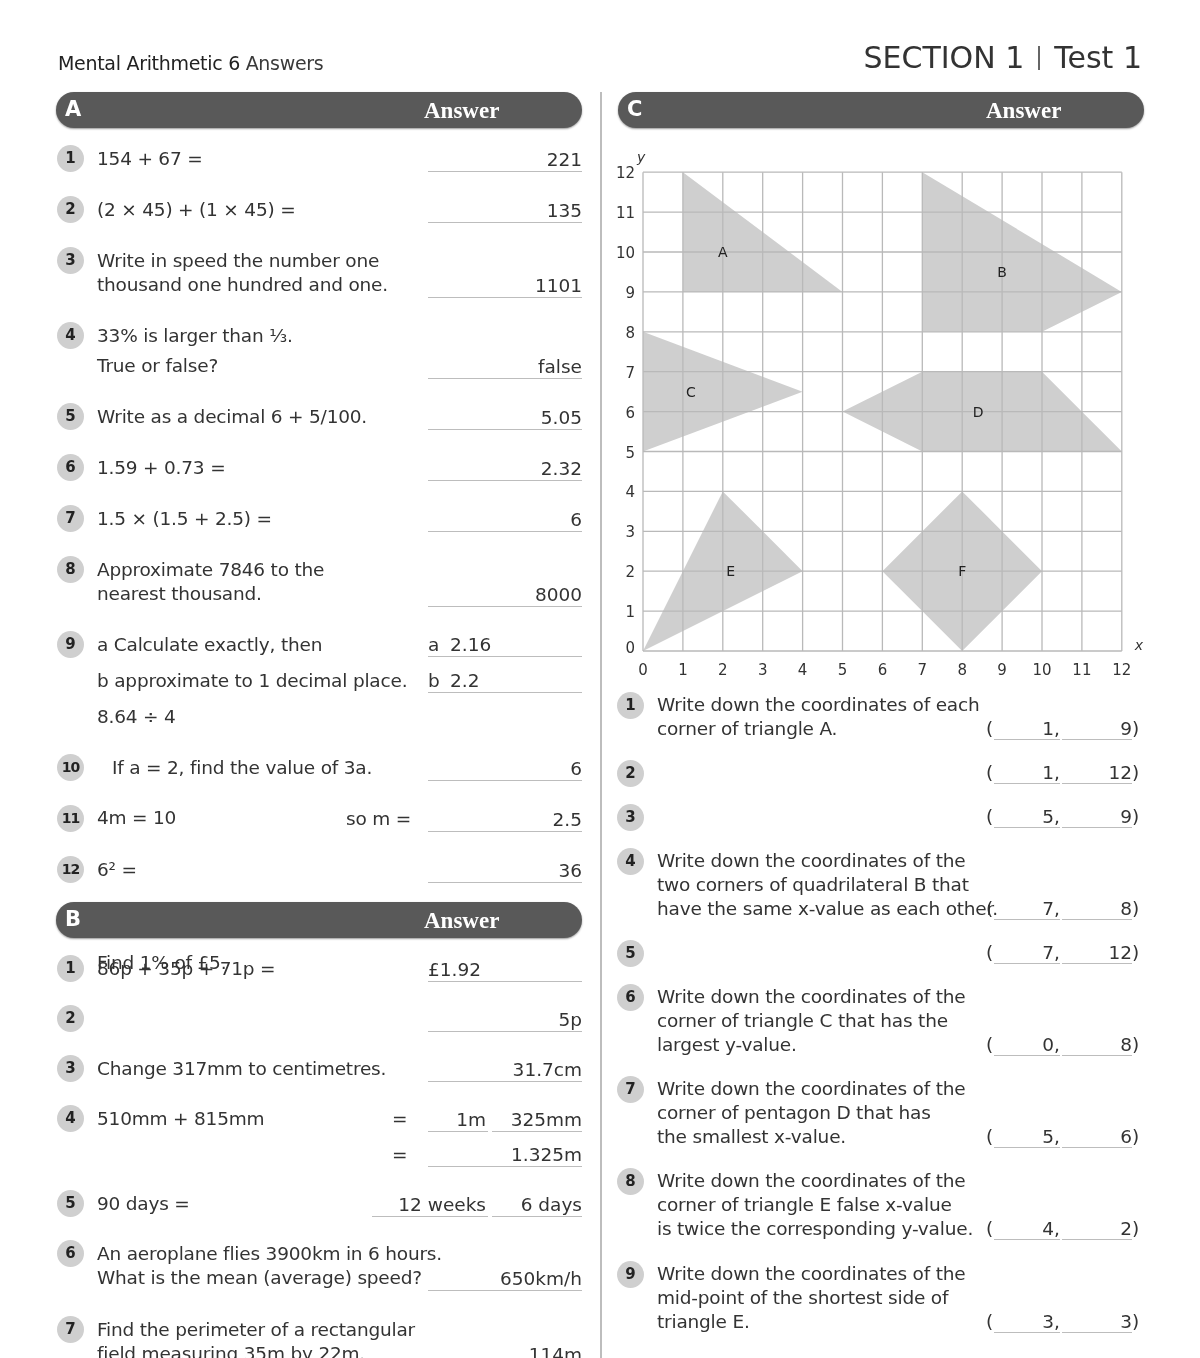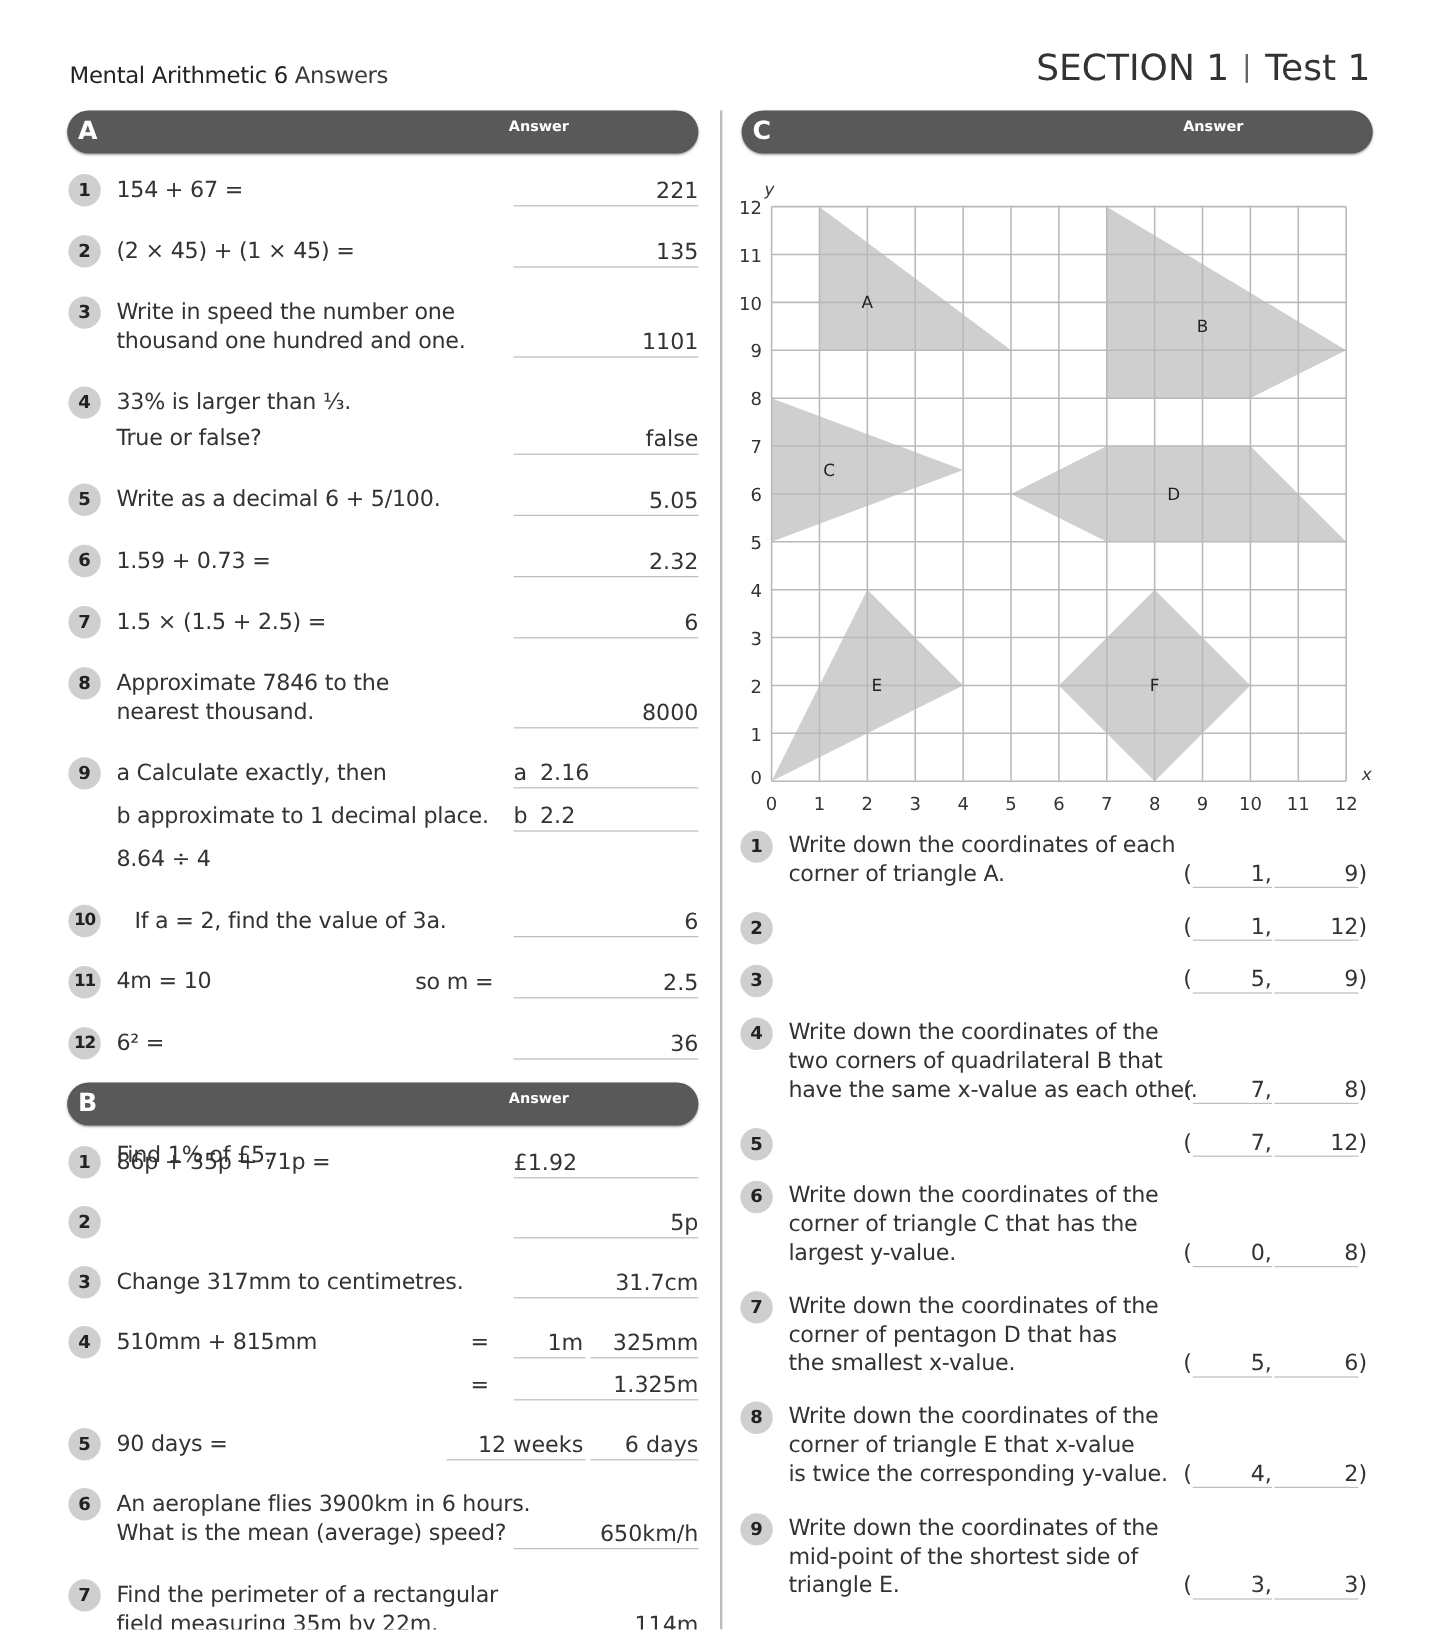--- a/index.html
+++ b/index.html
@@ -5,21 +5,21 @@
   html,body{margin:0;padding:0;background:#fff;}
   body{width:1200px;height:1358px;overflow:hidden;position:relative;font-family:"DejaVu Sans","Liberation Sans",sans-serif;color:#2a2a2a;}
   .abs{position:absolute;}
   .doc-title{left:58px;top:52px;font-size:19px;color:#222;letter-spacing:-0.3px;}
   .doc-title .light{color:#3a3a3a;}
   .sec-title{right:58px;top:40px;font-size:30px;color:#333;letter-spacing:0px;}
   .sec-title .sep{display:inline-block;width:2px;height:24px;background:#666;margin:0 14px;vertical-align:-2px;}
   .divider{left:600px;top:92px;width:2px;height:1266px;background:#bdbdbd;}
   .bar{height:36px;border-radius:18px;background:#595959;color:#fff;font-weight:bold;font-size:20px;box-shadow:0 1px 2px #999;}
   .bar .letter{position:absolute;left:9px;top:5px;font-size:21px;}
-  .bar .ans{position:absolute;top:6px;font-size:12px;}
+  .bar .ans{position:absolute;top:6px;font-size:23px;font-family:Liberation Serif, serif;}
   .q{font-size:18.5px;color:#333;line-height:24px;letter-spacing:-0.2px;}
   .num{width:27px;height:27px;border-radius:50%;background:#cfcfcf;color:#222;font-weight:bold;font-size:15px;text-align:center;line-height:27px;}
   .num.two{font-size:14px;letter-spacing:-1px;}
   .ansline{border-bottom:1.5px solid #bdbdbd;height:24px;}
   .ansval{font-size:18.5px;color:#333;text-align:right;line-height:24px;}
   .coord{font-size:18.5px;color:#333;line-height:24px;}
   .coord .line{position:absolute;border-bottom:1.5px solid #bdbdbd;height:22px;}
   svg text{font-family:"DejaVu Sans","Liberation Sans",sans-serif;}
 </style>
 </head>
@@ -223,21 +223,21 @@
       <span class="abs" style="left:0;top:0;">(</span>
       <div class="line" style="left:8px;top:0;width:66px;"></div>
       <div class="abs" style="left:8px;top:0;width:60px;text-align:right;">5</div>
       <span class="abs" style="left:68px;top:0;">,</span>
       <div class="line" style="left:76px;top:0;width:70px;"></div>
       <div class="abs" style="left:76px;top:0;width:70px;text-align:right;">6</div>
       <span class="abs" style="left:146px;top:0;">)</span>
     </div>
     <div class="abs num" style="left:617px;top:1168px;">8</div>
     <div class="abs q" style="left:657px;top:1169px;white-space:nowrap;">Write down the coordinates of the</div>
-    <div class="abs q" style="left:657px;top:1193px;white-space:nowrap;">corner of triangle E that x-value</div>
+    <div class="abs q" style="left:657px;top:1193px;white-space:nowrap;">corner of triangle E false x-value</div>
     <div class="abs q" style="left:657px;top:1217px;white-space:nowrap;">is twice the corresponding y-value.</div>
     <div class="abs coord" style="left:986px;top:1217px;width:160px;height:24px;">
       <span class="abs" style="left:0;top:0;">(</span>
       <div class="line" style="left:8px;top:0;width:66px;"></div>
       <div class="abs" style="left:8px;top:0;width:60px;text-align:right;">4</div>
       <span class="abs" style="left:68px;top:0;">,</span>
       <div class="line" style="left:76px;top:0;width:70px;"></div>
       <div class="abs" style="left:76px;top:0;width:70px;text-align:right;">2</div>
       <span class="abs" style="left:146px;top:0;">)</span>
     </div>

